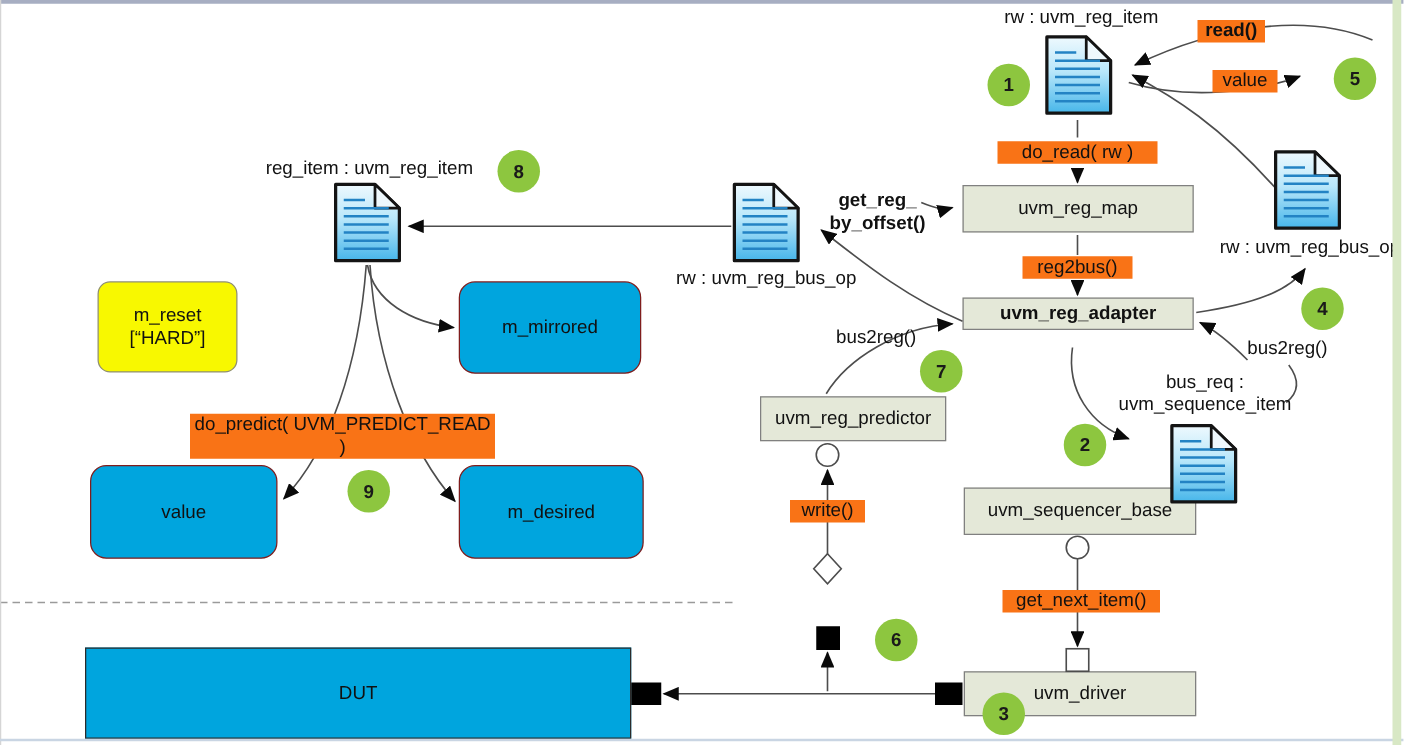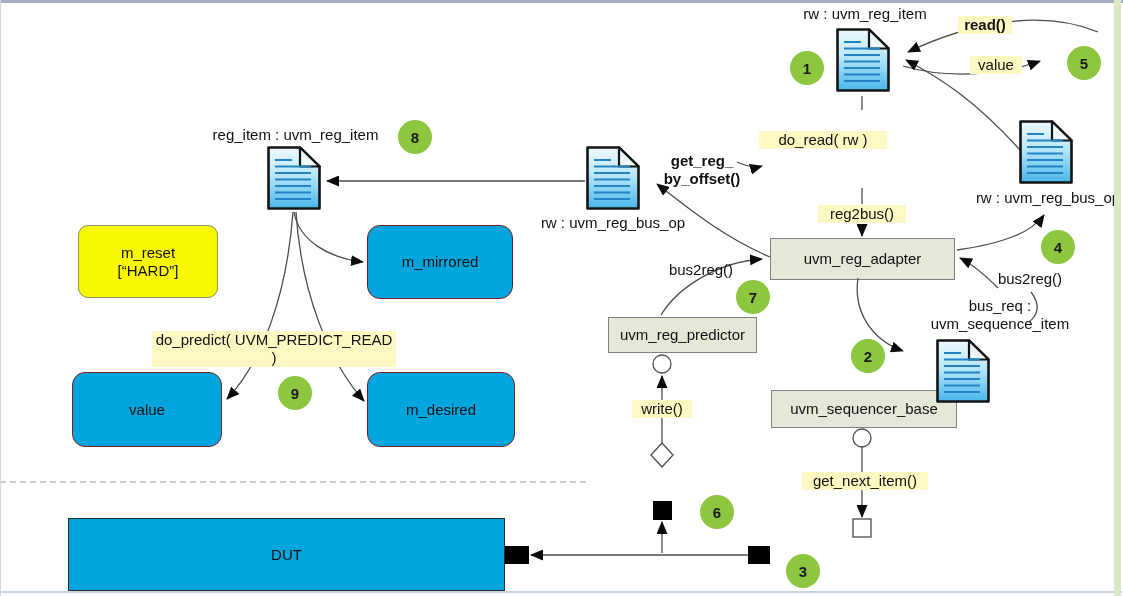--- a/index.html
+++ b/index.html
@@ -13,21 +13,21 @@
   .b-right  { position:absolute; left:1114px; top:0; width:7px; height:596px; background:#d8e8c5; z-index:7; }
 
   .box { position:absolute; display:flex; flex-direction:column; align-items:center; justify-content:center;
          font-size:15px; line-height:18px; color:#111; z-index:2; box-sizing:border-box; text-align:center; }
   .beige { background:#e4e8d8; border:1px solid #808080; }
   .blue  { background:#00a5de; border:1px solid #7f1d1d; border-radius:13px; }
   .blue.sq { border-radius:0; border:1.5px solid #2b2b2b; }
   .yellow{ background:#f8f800; border:1px solid #8f8f72; border-radius:10px; }
 
   .lbl { position:absolute; font-size:15px; line-height:18px; color:#111; text-align:center; z-index:5; }
-  .lbl.bg { background:#fef9c3; }
+  .lbl.bg { background:#f97316; }
   .lbl.bold { font-weight:bold; }
 
   .step { position:absolute; width:34px; height:34px; border-radius:50%; background:#8dc63f;
           color:#1a1a1a; font-weight:bold; font-size:15px; display:flex; align-items:center;
           justify-content:center; z-index:6; }
 
   .doc { position:absolute; z-index:4; }
   svg.overlay { position:absolute; left:0; top:0; z-index:3; pointer-events:none; }
   .defs-holder { position:absolute; width:0; height:0; }
 </style>
@@ -129,58 +129,64 @@
   <svg class="doc" style="left:935px; top:338px;" width="56" height="66">
       <use href="#docSym"></use>
     </svg>
   <svg class="doc" style="left:585px; top:145px;" width="56" height="66">
       <use href="#docSym"></use>
     </svg>
   <svg class="doc" style="left:266px; top:145px;" width="56" height="66">
       <use href="#docSym"></use>
     </svg>
 
-  <div class="box beige" style="left:770px; top:238px; width:185px; height:42px;">
+  <div class="box beige" style="left:770px; top:148px; width:185px; height:38px;">
+    <span>uvm_reg_map</span>
+  </div>
+  <div class="box beige" style="left:770px; top:238px; width:185px; height:26px;font-weight:bold;">
     <span>uvm_reg_adapter</span>
   </div>
   <div class="box beige" style="left:771px; top:390px; width:186px; height:38px;">
     <span>uvm_sequencer_base</span>
   </div>
+  <div class="box beige" style="left:771px; top:537px; width:186px; height:36px;">
+    <span>uvm_driver</span>
+  </div>
   <div class="box beige" style="left:588px; top:317px; width:149px; height:36px;margin-left:20px;">
     <span>uvm_reg_predictor</span>
   </div>
   <div class="box blue sq" style="left:68px; top:518px; width:437px; height:73px;">
     <span>DUT</span>
   </div>
-  <div class="box yellow" style="left:78px; top:225px; width:140px; height:73px;">
+  <div class="box yellow" style="left:78px; top:225px; width:112px; height:73px;">
     <span>m_reset</span>
     <span>[“HARD”]</span>
   </div>
   <div class="box blue" style="left:367px; top:225px; width:146px; height:74px;">
     <span>m_mirrored</span>
   </div>
   <div class="box blue" style="left:72px; top:372px; width:150px; height:75px;">
     <span>value</span>
   </div>
   <div class="box blue" style="left:367px; top:372px; width:148px; height:75px;">
     <span>m_desired</span>
   </div>
 
   <div class="lbl" style="left:795px; top:5px;  width:140px;">rw : uvm_reg_item</div>
   <div class="lbl" style="left:975px; top:189px; width:146px;">rw : uvm_reg_bus_op</div>
   <div class="lbl" style="left:538px; top:214px; width:150px;">rw : uvm_reg_bus_op</div>
   <div class="lbl" style="left:203px; top:126px; width:185px;">reg_item : uvm_reg_item</div>
-  <div class="lbl" style="left:888px; top:297px; width:152px;margin-left:36px;">
+  <div class="lbl" style="left:888px; top:297px; width:152px;">
     <div>bus_req :</div>
     <div>uvm_sequence_item</div>
   </div>
 
   <div class="lbl bg bold" style="left:958px; top:16px; width:54px;">read()</div>
   <div class="lbl bg" style="left:970px; top:56px; width:52px;">value</div>
-  <div class="lbl bg" style="left:759px; top:113px; width:128px;margin-top:18px;">do_read( rw )</div>
+  <div class="lbl bg" style="left:798px; top:113px; width:128px;">do_read( rw )</div>
   <div class="lbl bg" style="left:818px; top:205px; width:88px;">reg2bus()</div>
   <div class="lbl" style="left:658px; top:152px; width:88px;font-weight:bold;">
     <div>get_reg_</div>
     <div>by_offset()</div>
   </div>
   <div class="lbl" style="left:662px; top:261px; width:78px;">bus2reg()</div>
   <div class="lbl" style="left:992px; top:270px; width:76px;">bus2reg()</div>
   <div class="lbl bg" style="left:152px; top:331px; width:244px;">do_predict( UVM_PREDICT_READ )</div>
   <div class="lbl bg" style="left:632px; top:400px; width:60px;">write()</div>
   <div class="lbl bg" style="left:802px; top:472px; width:126px;">get_next_item()</div>

